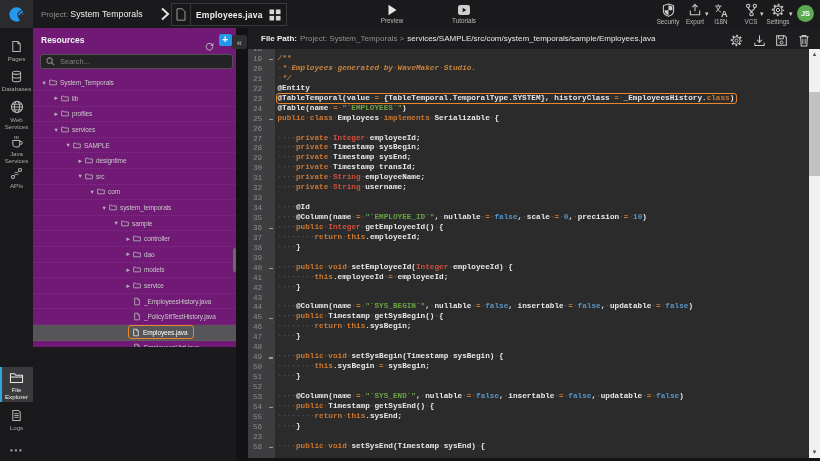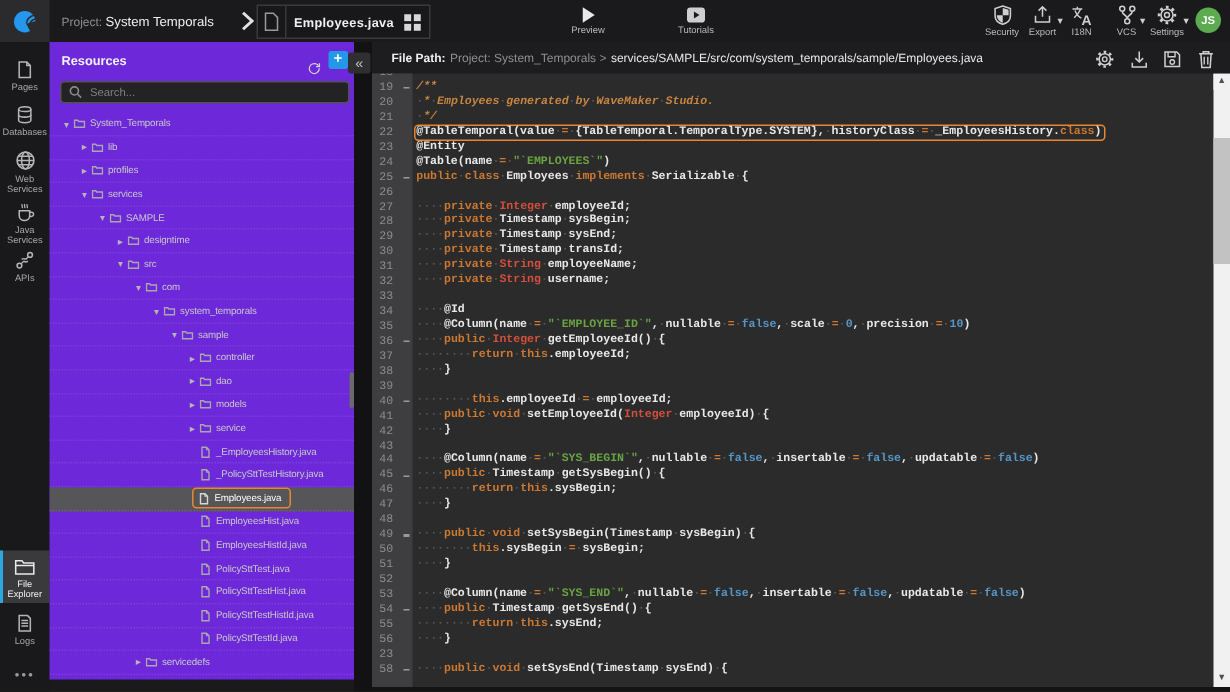--- a/index.html
+++ b/index.html
@@ -18,21 +18,21 @@
 #avatar{position:absolute;left:797px;top:5px;width:17px;height:17px;border-radius:50%;background:#5cab51;color:#fff;font-size:7.5px;font-weight:bold;display:flex;align-items:center;justify-content:center}
 
 #rail{position:absolute;left:0;top:28px;width:33px;height:433px;background:#19191b}
 .ritem{position:absolute;left:0;width:33px;text-align:center;color:#a8a8a8;font-size:6.2px;line-height:7px}
 .ritem svg{display:block;margin:0 auto 2px}
 #fexp{position:absolute;left:0;top:339px;width:33px;height:35px;background:#3a3a3c;color:#f0f0f0;text-align:center;font-size:6.2px;line-height:7px;padding-top:4px}
 #fexp:before{content:"";position:absolute;left:0;top:0;width:2px;height:35px;background:#2da7e0}
 #fexp svg{display:block;margin:0 auto 2px}
 #rdots{position:absolute;left:0;top:419px;width:33px;text-align:center;color:#9a9a9a;font-size:5.5px;letter-spacing:1.2px}
 
-#panel{position:absolute;left:33px;top:28px;width:203px;height:425px;background:#6d28d9;overflow:hidden}
+#panel{position:absolute;left:33px;top:28px;width:203px;height:319px;background:#701a75;overflow:hidden}
 #ptitle{position:absolute;left:8px;top:7px;font-size:8.5px;font-weight:bold;color:#f2f2f2}
 #prefresh{position:absolute;left:172px;top:8.5px}
 #pplus{position:absolute;left:186px;top:5.5px;width:12.5px;height:12.5px;background:#2498e8;border-radius:2px;color:#fff;display:flex;align-items:center;justify-content:center;font-size:10px;font-weight:bold;line-height:1}
 #search{position:absolute;left:7px;top:26px;width:193px;height:15px;background:#232325;border:1px solid #525254;border-radius:3px;display:flex;align-items:center}
 #search svg{margin-left:5px}
 #search span{color:#818181;font-size:7.5px;margin-left:5px}
 #tree{position:absolute;left:0;top:47.5px;width:203px}
 .tr{height:15.6px;display:flex;align-items:center;border-bottom:1px dotted rgba(255,255,255,0.10);color:#c9c9c9;white-space:nowrap}
 .tr.sel{background:#565658}
 .car{width:9.5px;display:inline-flex;justify-content:center;color:#b5b5b5;font-size:6.5px;flex:none}
@@ -570,40 +570,40 @@
       <div class="gl">
         <span class="gn">58</span>
         <span class="fm"><u></u></span>
       </div>
  </div>
  <div id="code">
 <div class="cl">&nbsp;</div>
       <div class="cl"><b class="c">/**</b></div>
       <div class="cl"><i>·</i><b class="c">*</b><i>·</i><b class="c">Employees</b><i>·</i><b class="c">generated</b><i>·</i><b class="c">by</b><i>·</i><b class="c">WaveMaker</b><i>·</i><b class="c">Studio.</b></div>
       <div class="cl"><i>·</i><b class="c">*/</b></div>
+      <div class="cl">@Entity</div>
       <div class="cl"><span class="hl">@TableTemporal(value<i>·</i><b class="k">=</b><i>·</i>{TableTemporal.TemporalType.SYSTEM},<i>·</i>historyClass<i>·</i><b class="k">=</b><i>·</i>_EmployeesHistory.<b class="k">class</b>)</span></div>
-      <div class="cl">@Entity</div>
       <div class="cl">@Table(name<i>·</i><b class="k">=</b><i>·</i><b class="s">"`EMPLOYEES`"</b>)</div>
       <div class="cl"><b class="k">public</b><i>·</i><b class="k">class</b><i>·</i>Employees<i>·</i><b class="k">implements</b><i>·</i>Serializable<i>·</i>{</div>
       <div class="cl">&nbsp;</div>
       <div class="cl"><i>·</i><i>·</i><i>·</i><i>·</i><b class="k">private</b><i>·</i><b class="t">Integer</b><i>·</i>employeeId;</div>
       <div class="cl"><i>·</i><i>·</i><i>·</i><i>·</i><b class="k">private</b><i>·</i>Timestamp<i>·</i>sysBegin;</div>
       <div class="cl"><i>·</i><i>·</i><i>·</i><i>·</i><b class="k">private</b><i>·</i>Timestamp<i>·</i>sysEnd;</div>
       <div class="cl"><i>·</i><i>·</i><i>·</i><i>·</i><b class="k">private</b><i>·</i>Timestamp<i>·</i>transId;</div>
       <div class="cl"><i>·</i><i>·</i><i>·</i><i>·</i><b class="k">private</b><i>·</i><b class="t">String</b><i>·</i>employeeName;</div>
       <div class="cl"><i>·</i><i>·</i><i>·</i><i>·</i><b class="k">private</b><i>·</i><b class="t">String</b><i>·</i>username;</div>
       <div class="cl">&nbsp;</div>
       <div class="cl"><i>·</i><i>·</i><i>·</i><i>·</i>@Id</div>
       <div class="cl"><i>·</i><i>·</i><i>·</i><i>·</i>@Column(name<i>·</i><b class="k">=</b><i>·</i><b class="s">"`EMPLOYEE_ID`"</b>,<i>·</i>nullable<i>·</i><b class="k">=</b><i>·</i><b class="b">false</b>,<i>·</i>scale<i>·</i><b class="k">=</b><i>·</i><b class="b">0</b>,<i>·</i>precision<i>·</i><b class="k">=</b><i>·</i><b class="b">10</b>)</div>
       <div class="cl"><i>·</i><i>·</i><i>·</i><i>·</i><b class="k">public</b><i>·</i><b class="t">Integer</b><i>·</i>getEmployeeId()<i>·</i>{</div>
       <div class="cl"><i>·</i><i>·</i><i>·</i><i>·</i><i>·</i><i>·</i><i>·</i><i>·</i><b class="k">return</b><i>·</i><b class="k">this</b>.employeeId;</div>
       <div class="cl"><i>·</i><i>·</i><i>·</i><i>·</i>}</div>
       <div class="cl">&nbsp;</div>
+      <div class="cl"><i>·</i><i>·</i><i>·</i><i>·</i><b class="k">public</b><i>·</i><b class="k">void</b><i>·</i>setEmployeeId(<b class="t">Integer</b><i>·</i>employeeId)<i>·</i>{</div>
       <div class="cl"><i>·</i><i>·</i><i>·</i><i>·</i><i>·</i><i>·</i><i>·</i><i>·</i><b class="k">this</b>.employeeId<i>·</i><b class="k">=</b><i>·</i>employeeId;</div>
-      <div class="cl"><i>·</i><i>·</i><i>·</i><i>·</i><b class="k">public</b><i>·</i><b class="k">void</b><i>·</i>setEmployeeId(<b class="t">Integer</b><i>·</i>employeeId)<i>·</i>{</div>
       <div class="cl"><i>·</i><i>·</i><i>·</i><i>·</i>}</div>
       <div class="cl">&nbsp;</div>
       <div class="cl"><i>·</i><i>·</i><i>·</i><i>·</i>@Column(name<i>·</i><b class="k">=</b><i>·</i><b class="s">"`SYS_BEGIN`"</b>,<i>·</i>nullable<i>·</i><b class="k">=</b><i>·</i><b class="b">false</b>,<i>·</i>insertable<i>·</i><b class="k">=</b><i>·</i><b class="b">false</b>,<i>·</i>updatable<i>·</i><b class="k">=</b><i>·</i><b class="b">false</b>)</div>
       <div class="cl"><i>·</i><i>·</i><i>·</i><i>·</i><b class="k">public</b><i>·</i>Timestamp<i>·</i>getSysBegin()<i>·</i>{</div>
       <div class="cl"><i>·</i><i>·</i><i>·</i><i>·</i><i>·</i><i>·</i><i>·</i><i>·</i><b class="k">return</b><i>·</i><b class="k">this</b>.sysBegin;</div>
       <div class="cl"><i>·</i><i>·</i><i>·</i><i>·</i>}</div>
       <div class="cl">&nbsp;</div>
       <div class="cl"><i>·</i><i>·</i><i>·</i><i>·</i><b class="k">public</b><i>·</i><b class="k">void</b><i>·</i>setSysBegin(Timestamp<i>·</i>sysBegin)<i>·</i>{</div>
       <div class="cl"><i>·</i><i>·</i><i>·</i><i>·</i><i>·</i><i>·</i><i>·</i><i>·</i><b class="k">this</b>.sysBegin<i>·</i><b class="k">=</b><i>·</i>sysBegin;</div>
       <div class="cl"><i>·</i><i>·</i><i>·</i><i>·</i>}</div>

